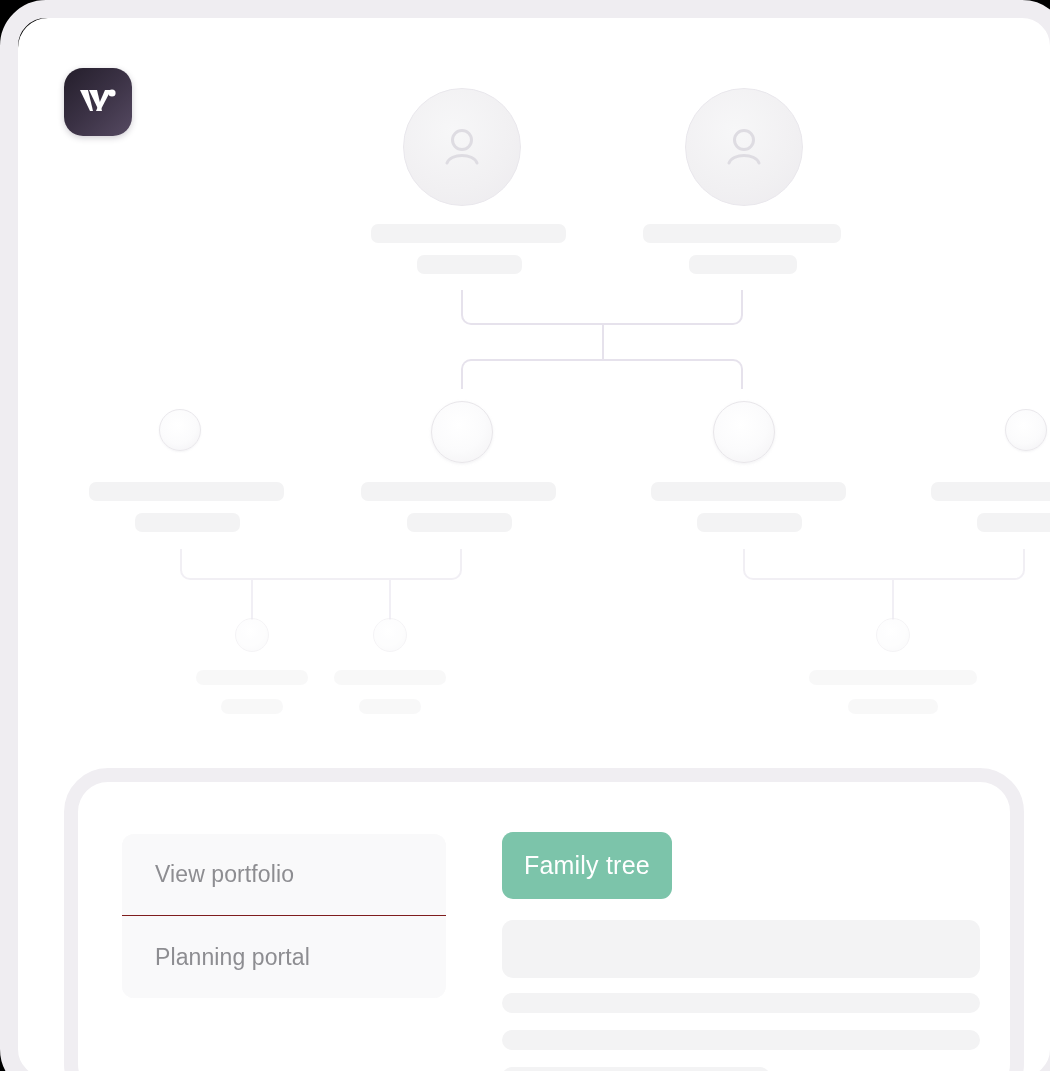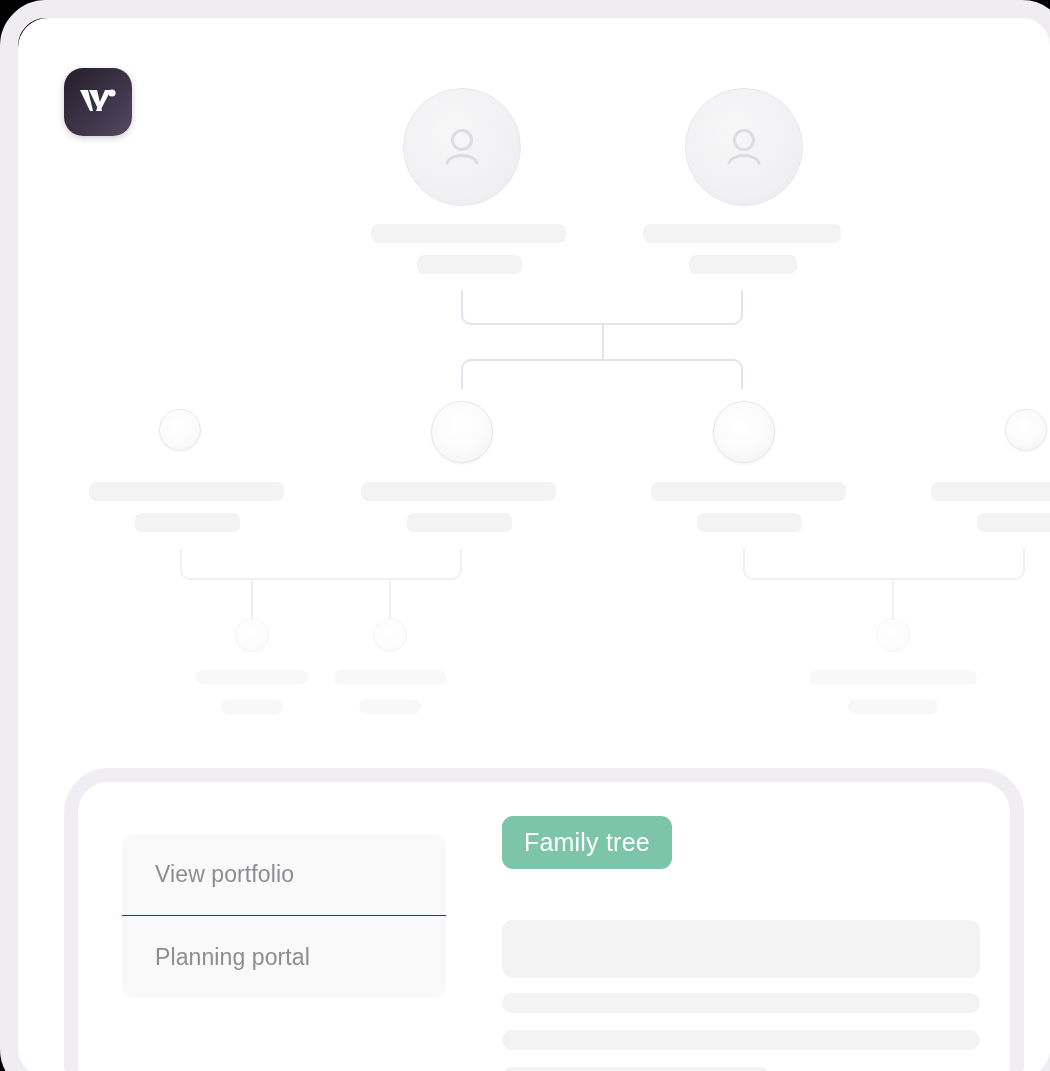--- a/index.html
+++ b/index.html
@@ -172,22 +172,22 @@
     color: #8d8d91;
     background: #f9f9fa;
     border-bottom: 1px solid #7f1d1d;
     letter-spacing: 0.1px;
   }
   .menu-item:last-child { border-bottom: none; }
 
   .pill {
     position: absolute;
     left: 424px;
-    top: 34px;
-    height: 53px;
+    top: 50px;
+    height: 67px;
     padding: 0 22px;
     display: flex;
     align-items: center;
     justify-content: center;
     background: #7cc4aa;
     border-radius: 11px;
     color: #ffffff;
     font-size: 25px;
     letter-spacing: 0.2px;
   }

